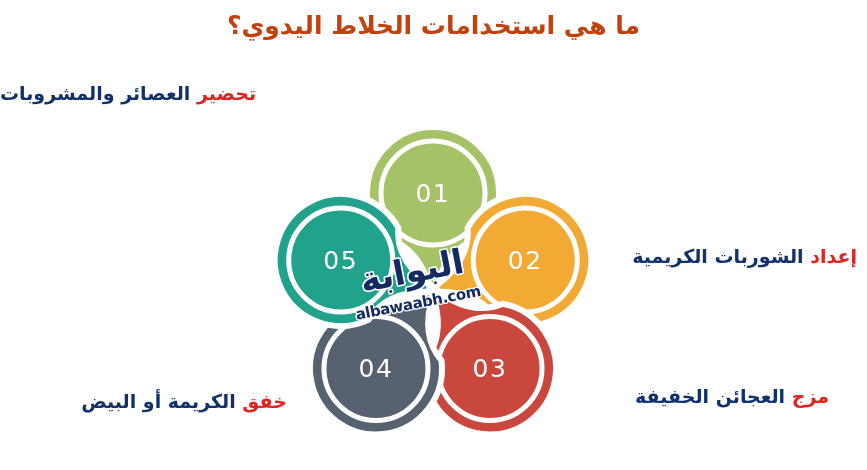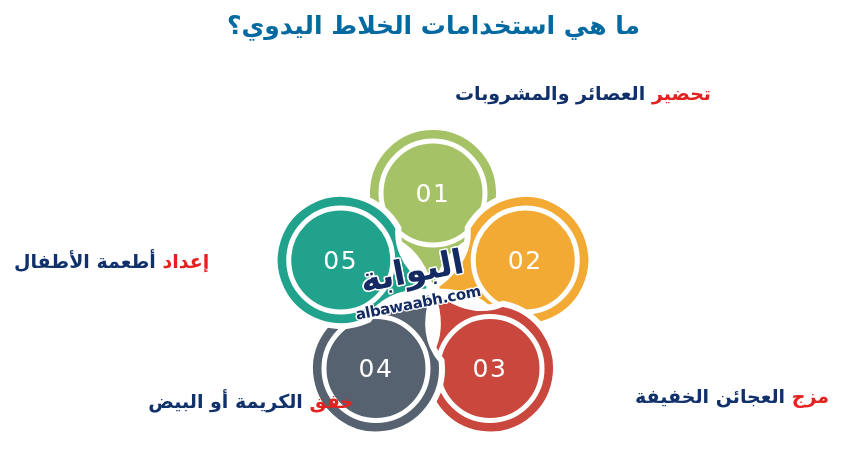--- a/index.html
+++ b/index.html
@@ -21,43 +21,43 @@
 
   
   .title {
     position: absolute;
     top: 11px;
     left: 0;
     width: 867px;
     text-align: center;
     font-size: 25px;
     font-weight: bold;
-    color: #0369a1;
+    color: #c2410c;
     direction: rtl;
     letter-spacing: 0px;
     white-space: nowrap;
   }
 
   
   .label {
     position: absolute;
     direction: rtl;
     unicode-bidi: plaintext;
     font-size: 19px;
     font-weight: bold;
     color: #11316b;
     white-space: nowrap;
     line-height: 1.25;
   }
   .label .hl { color: #e3221f; }
 
-  .label-01 { top: 82px;  left: 0;    width: 703px; text-align: right; margin-left: 8px; }
+  .label-01 { top: 82px;  left: 0;    width: 703px; text-align: left; }
   .label-02 { top: 245px; left: 595px; text-align: right; width: 262px; }
   .label-03 { top: 385px; left: 552px; text-align: right; width: 277px; }
-  .label-04 { top: 390px; left: 14px;  text-align: right;  width: 340px; }
+  .label-04 { top: 390px; left: 14px;  text-align: center;  width: 340px; }
   .label-05 { top: 250px; left: 14px;  text-align: left;  width: 232px; }
 
   
   #wheel {
     position: absolute;
     left: 216px;
     top: 116px;
     width: 434px;
     height: 354px;
     text-align: right;
@@ -154,29 +154,29 @@
   <div id="watermark">
     <div class="wm-main">البوابة</div>
     <div class="wm-sub">albawaabh.com</div>
   </div>
 
   <div class="label label-01">
     <span class="hl">تحضير</span>
     <span>العصائر والمشروبات</span>
   </div>
 
+  <div class="label label-02">
+    <span class="hl">إعداد</span>
+    <span>الشوربات الكريمية</span>
+  </div>
 
   <div class="label label-03">
     <span class="hl">مزج</span>
     <span>العجائن الخفيفة</span>
   </div>
 
   <div class="label label-04">
     <span class="hl">خفق</span>
     <span>الكريمة أو البيض</span>
   </div>
 
-  <div class="label label-05">
-    <span class="hl">إعداد</span>
-    <span>أطعمة الأطفال</span>
-  </div>
 
 </div>
 
 </body></html>

